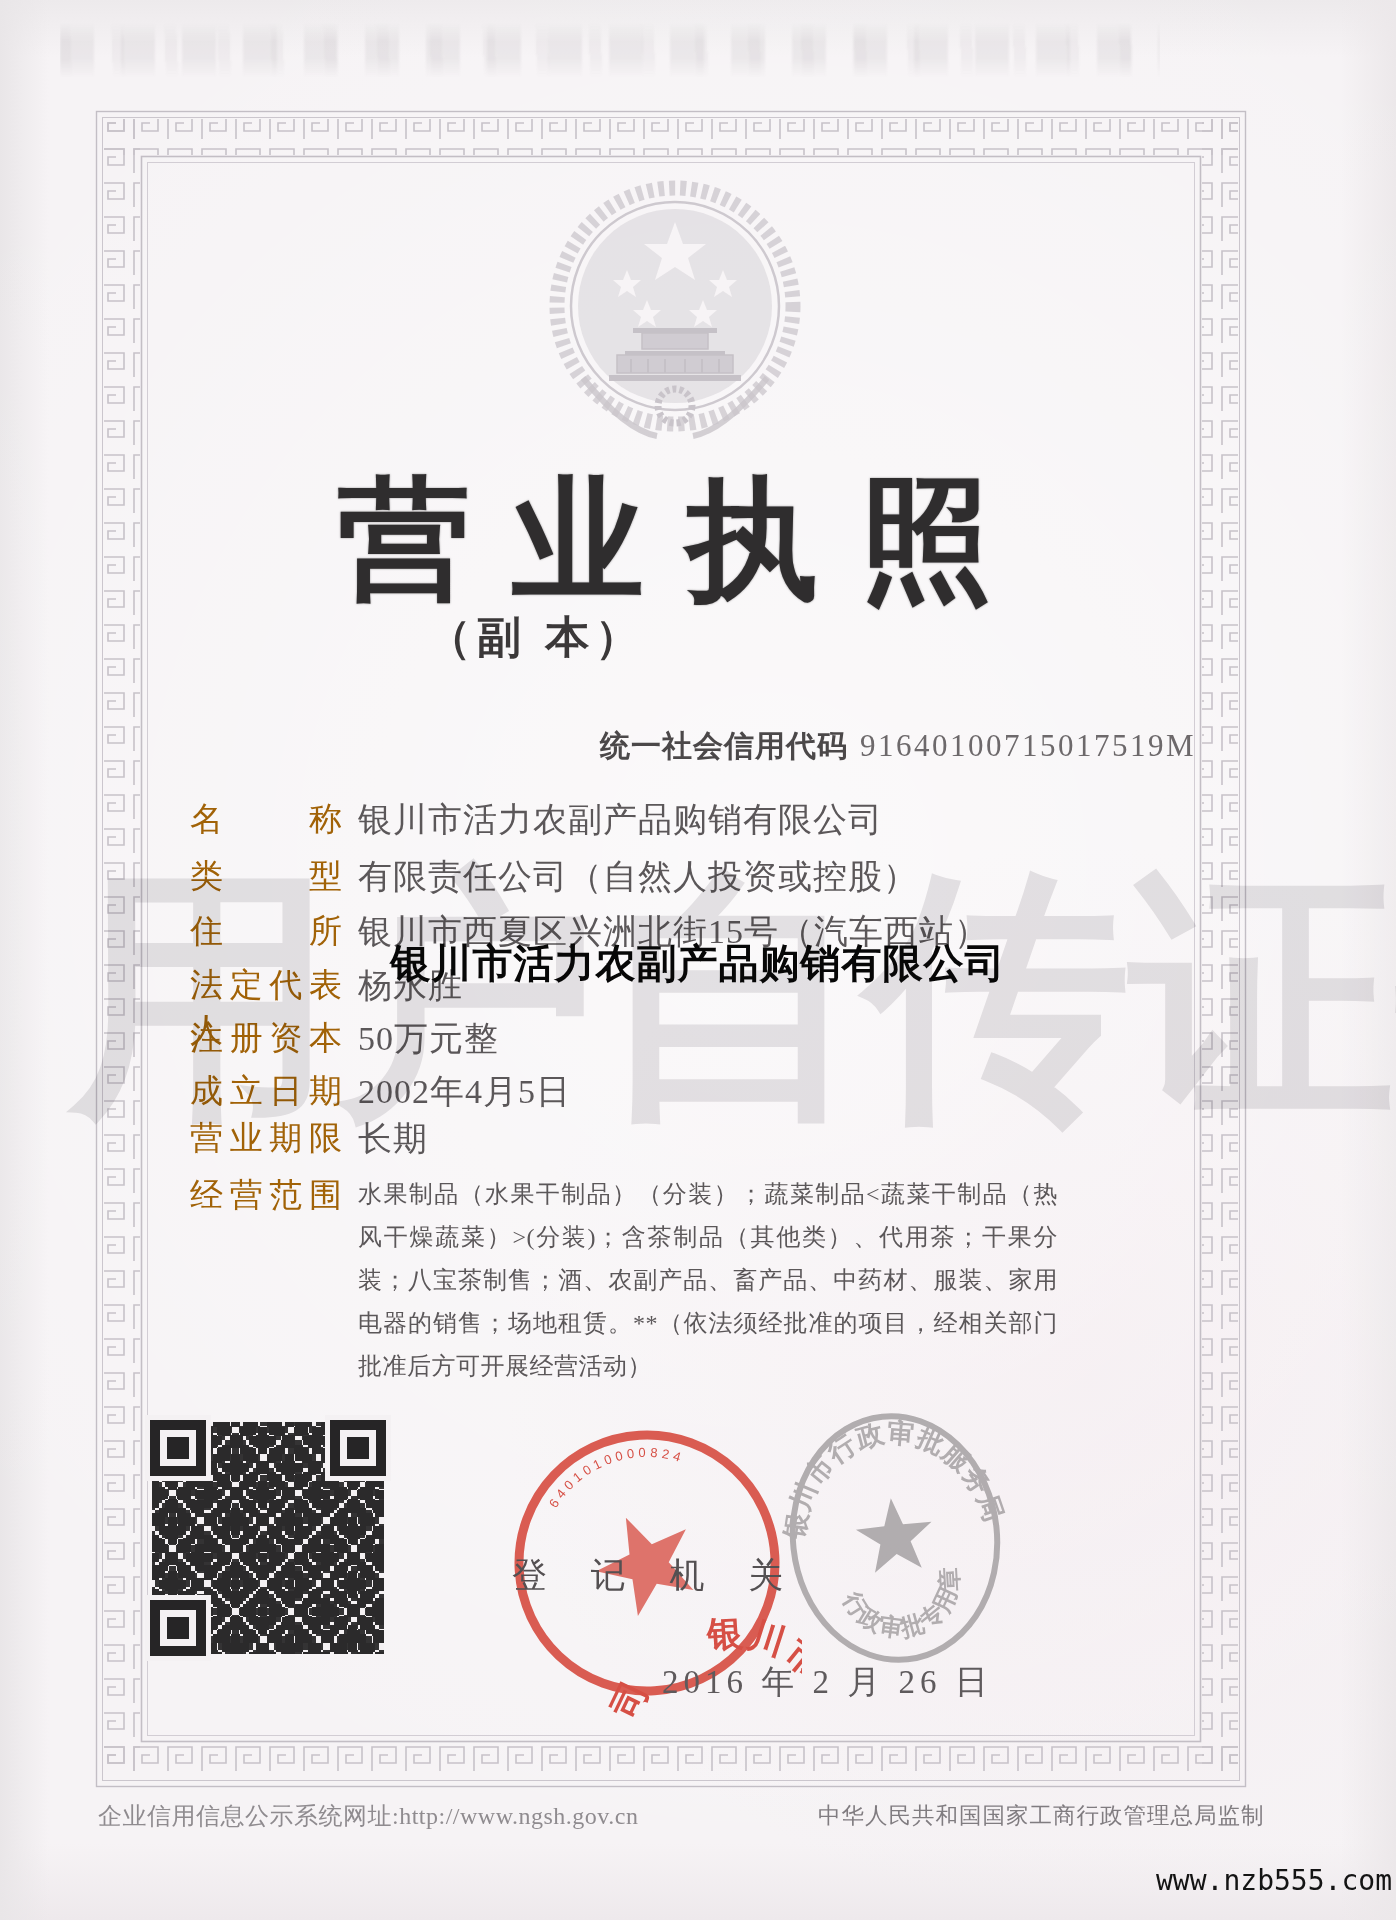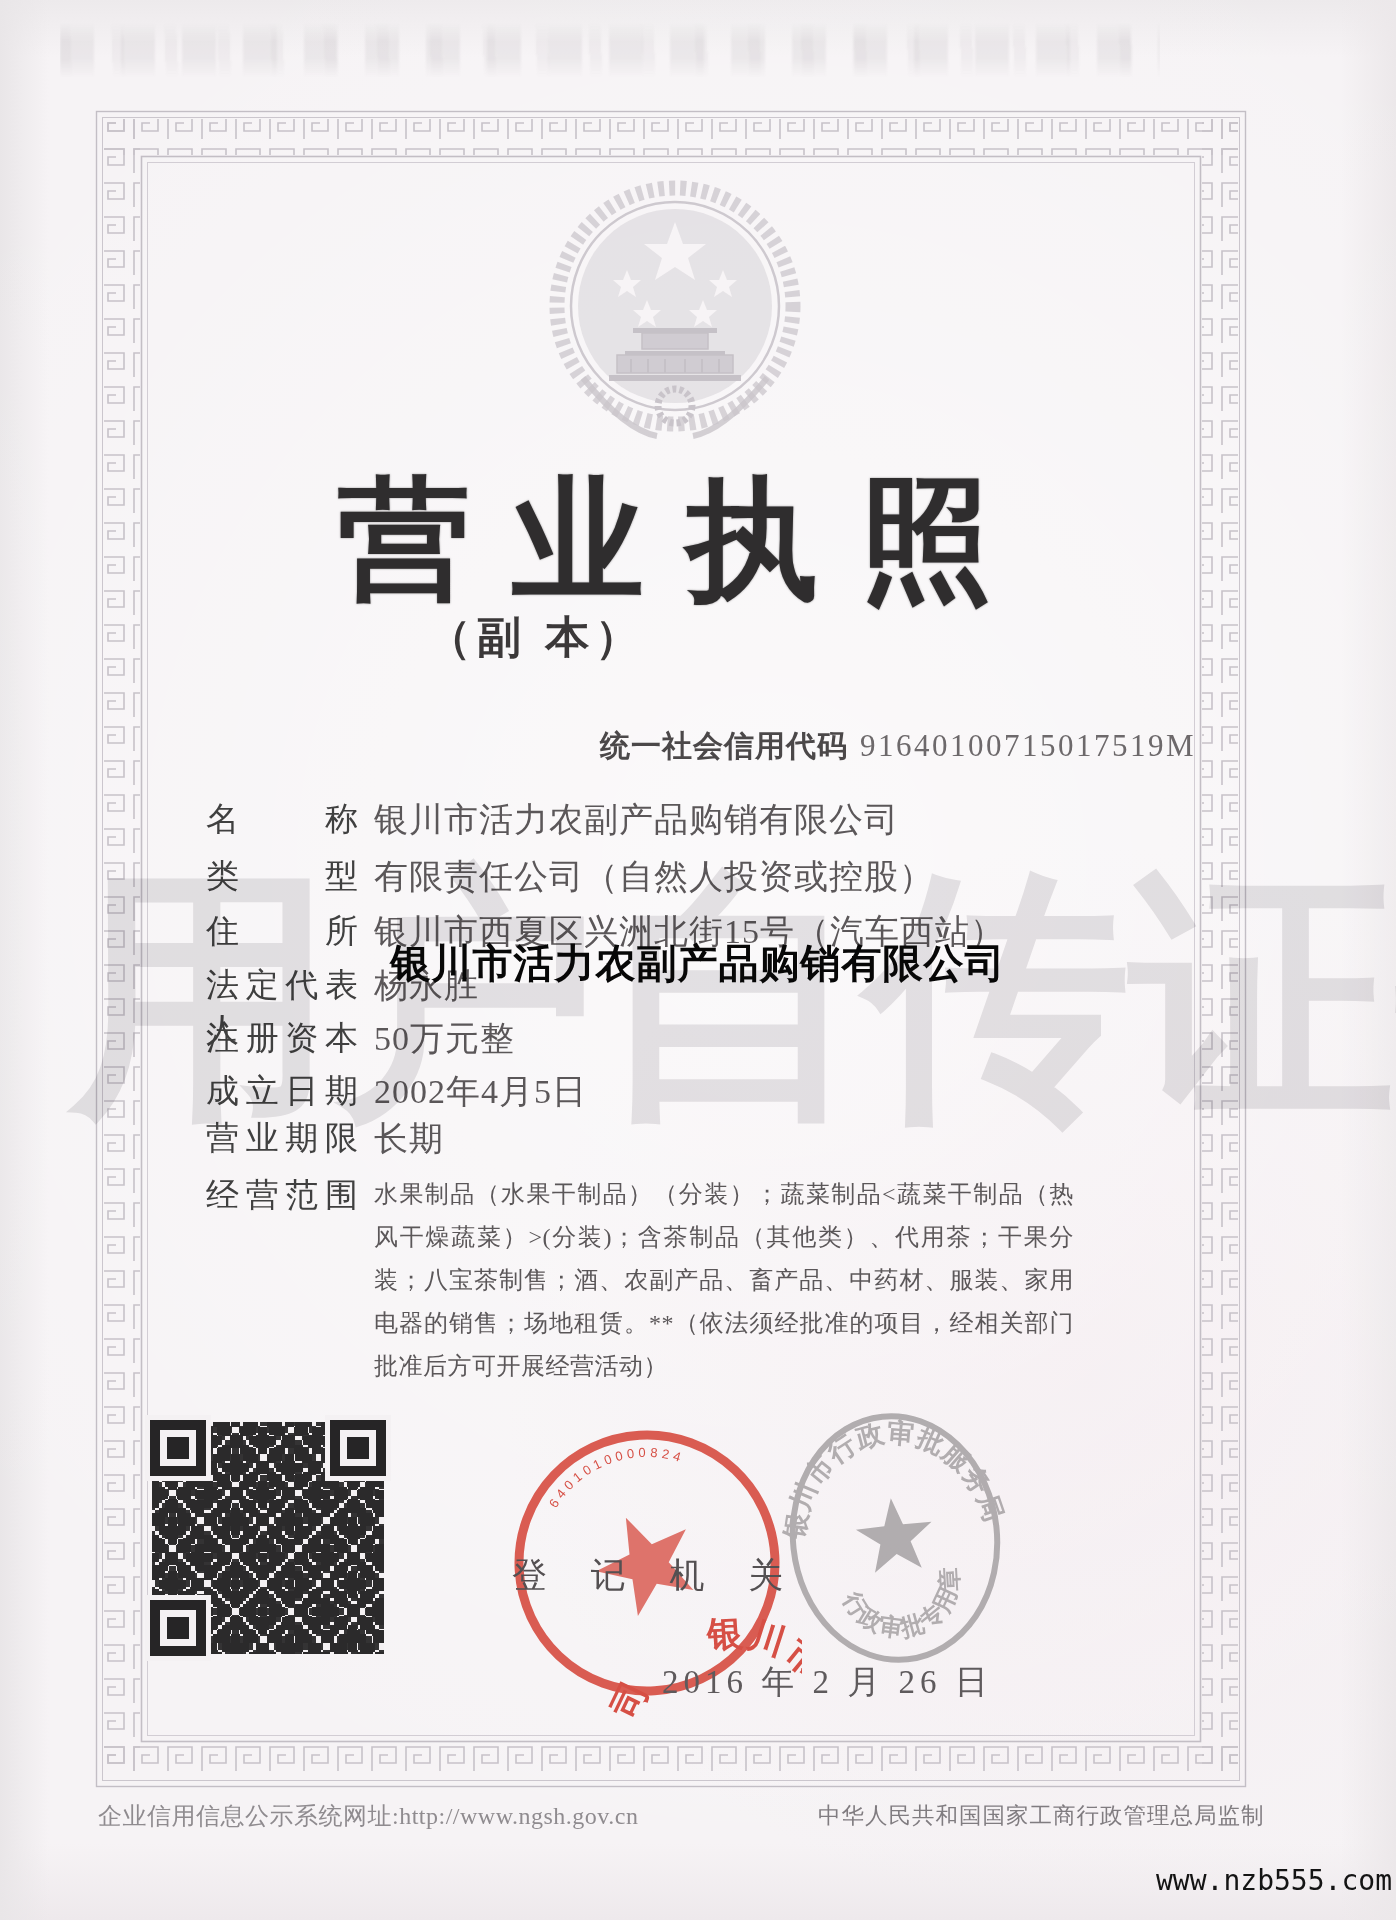--- a/index.html
+++ b/index.html
@@ -38,22 +38,22 @@
     font-size:44px;color:#3b3839;letter-spacing:6px;white-space:nowrap;
     font-family:"Liberation Sans",sans-serif;font-weight:600;margin-left:7px;
   }
   .credit-line{position:absolute;left:600px;top:726px;z-index:10;display:flex;align-items:baseline;gap:12px;white-space:nowrap;}
   .credit-label{font-size:30px;font-weight:600;color:#4b4849;letter-spacing:1px;}
   .credit-value{font-size:31px;color:#6d696b;letter-spacing:2.5px;font-family:"Liberation Serif",serif;}
   .fields{position:absolute;left:190px;top:797px;width:880px;z-index:10;}
   .frow{position:absolute;left:0;display:flex;align-items:flex-start;}
   .flabel{
     display:inline-block;width:152px;flex:0 0 152px;
-    font-size:33px;font-weight:500;color:#404040;
-    text-align:justify;text-align-last:justify;margin-left:16px;
+    font-size:33px;font-weight:500;color:#a16207;
+    text-align:justify;text-align-last:justify;
   }
   .fvalue{
     margin-left:16px;font-size:34px;color:#5b5759;letter-spacing:1px;
     font-family:"Liberation Serif",serif;white-space:nowrap;
   }
   .fvalue.scope{
     white-space:normal;width:700px;font-size:24px;line-height:43px;
     letter-spacing:.5px;text-align:justify;
   }
   .watermark{

